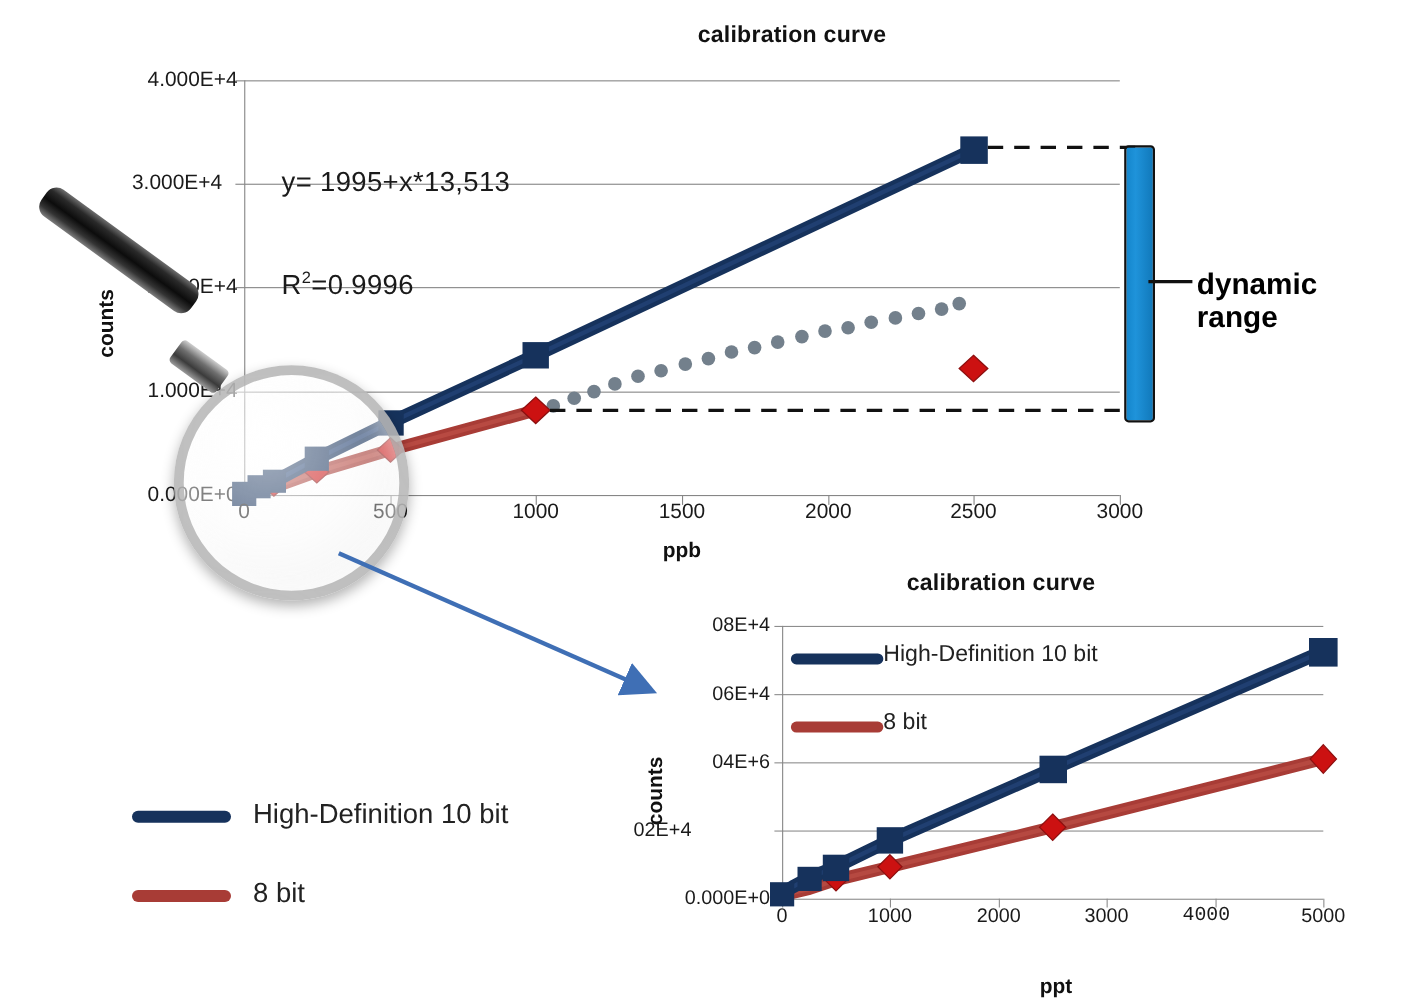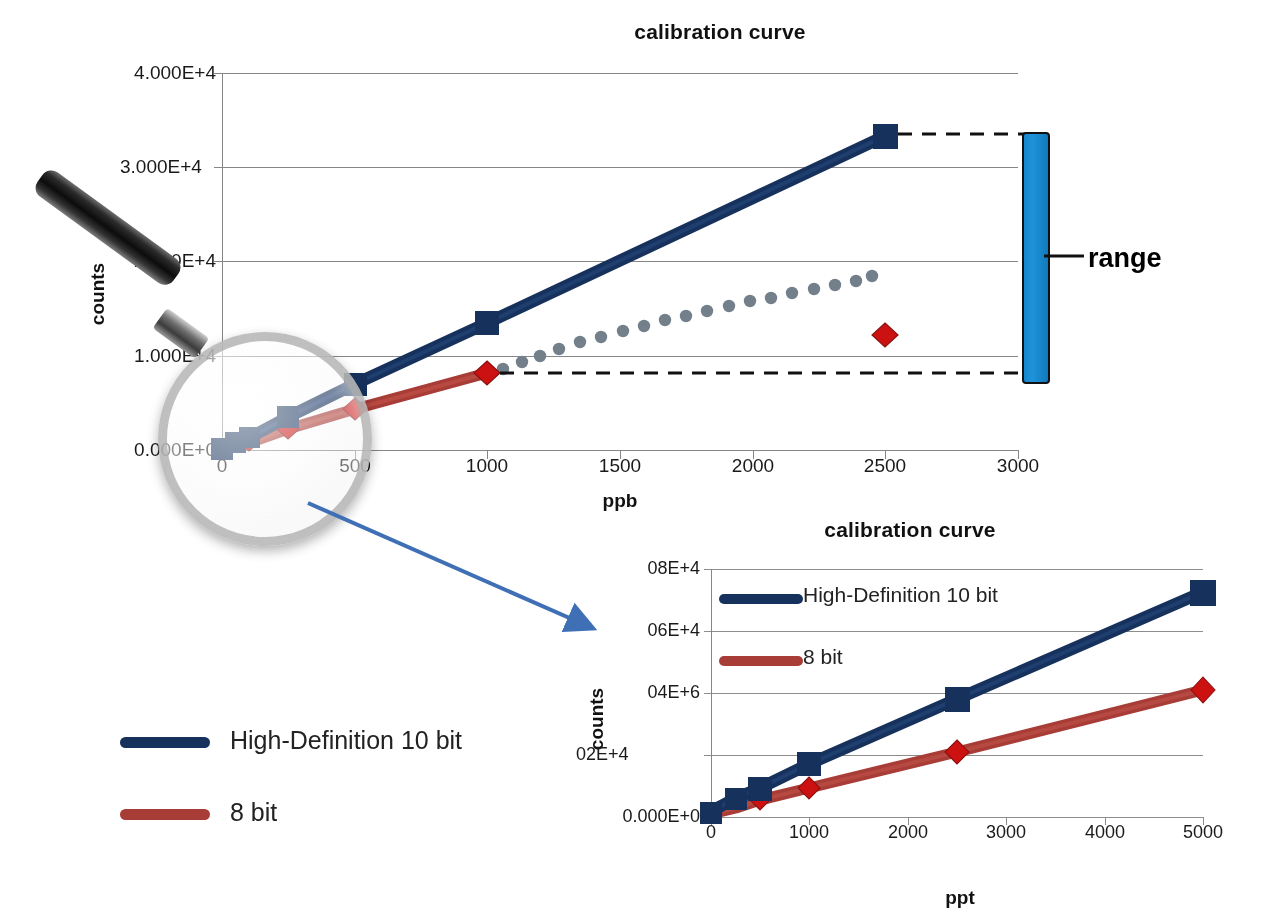--- a/index.html
+++ b/index.html
@@ -201,37 +201,40 @@
       </g>
 
       <g stroke="#111" stroke-width="3" stroke-dasharray="14 10" fill="none">
         <line x1="676" y1="61" x2="812" y2="61"></line>
         <line x1="278" y1="300" x2="812" y2="300"></line>
       </g>
     </svg>
   </div>
 
   <div class="abs eqn" style="left:256px;top:88px;">
+    <div>y= 1995+x*13,513</div>
+    <div><span>R</span><sup>2</sup><span>=0.9996</span></div>
   </div>
 
   <div class="abs tick-lab" style="left:192px;top:455px;width:60px;text-align:center;">0</div>
   <div class="abs tick-lab" style="left:325px;top:455px;width:60px;text-align:center;">500</div>
   <div class="abs tick-lab" style="left:457px;top:455px;width:60px;text-align:center;">1000</div>
   <div class="abs tick-lab" style="left:590px;top:455px;width:60px;text-align:center;">1500</div>
   <div class="abs tick-lab" style="left:723px;top:455px;width:60px;text-align:center;">2000</div>
   <div class="abs tick-lab" style="left:855px;top:455px;width:60px;text-align:center;">2500</div>
   <div class="abs tick-lab" style="left:988px;top:455px;width:60px;text-align:center;">3000</div>
 
   <div class="abs axis-title" style="left:540px;top:490px;width:160px;text-align:center;">ppb</div>
 
   <div class="abs" id="gain-bar" style="left:1022px;top:132px;width:24px;height:248px;"></div>
   <svg class="abs" style="left:1044px;top:248px;" width="46" height="16">
     <line x1="0" y1="8" x2="40" y2="8" stroke="#111" stroke-width="3"></line>
   </svg>
   <div class="abs gain-text" style="left:1088px;top:243px;width:180px;">
+    <div>dynamic</div>
     <div>range</div>
   </div>
 
   <div class="abs" style="left:0;top:0;width:380px;height:530px;">
 
     <div class="abs" id="magnifier-handle" style="left:8px;top:262px;width:168px;height:30px;
                 transform:rotate(36deg);"></div>
     <div class="abs" id="magnifier-collar" style="left:150px;top:336px;width:52px;height:25px;
                 transform:rotate(36deg);"></div>
 
@@ -328,18 +331,18 @@
         <div class="abs leg-line b8" style="left:0px;top:9px;width:84px;height:10px;"></div>
         <div class="abs leg-text small" style="left:84px;top:-2px;">8 bit</div>
       </div>
     </div>
   </div>
 
   <div class="abs tick-lab small" style="left:681px;top:822px;width:60px;text-align:center;">0</div>
   <div class="abs tick-lab small" style="left:779px;top:822px;width:60px;text-align:center;">1000</div>
   <div class="abs tick-lab small" style="left:878px;top:822px;width:60px;text-align:center;">2000</div>
   <div class="abs tick-lab small" style="left:976px;top:822px;width:60px;text-align:center;">3000</div>
-  <div class="abs tick-lab small" style="left:1075px;top:822px;width:60px;text-align:center;">4000</div>
+  <div class="abs tick-lab small" style="left:1075px;top:822px;width:60px;font-family:Liberation Mono, monospace;">4000</div>
   <div class="abs tick-lab small" style="left:1173px;top:822px;width:60px;text-align:center;">5000</div>
 
   <div class="abs axis-title" style="left:900px;top:858px;width:120px;text-align:center;margin-top:29px;">ppt</div>
 
 </div>
 
 </body></html>

